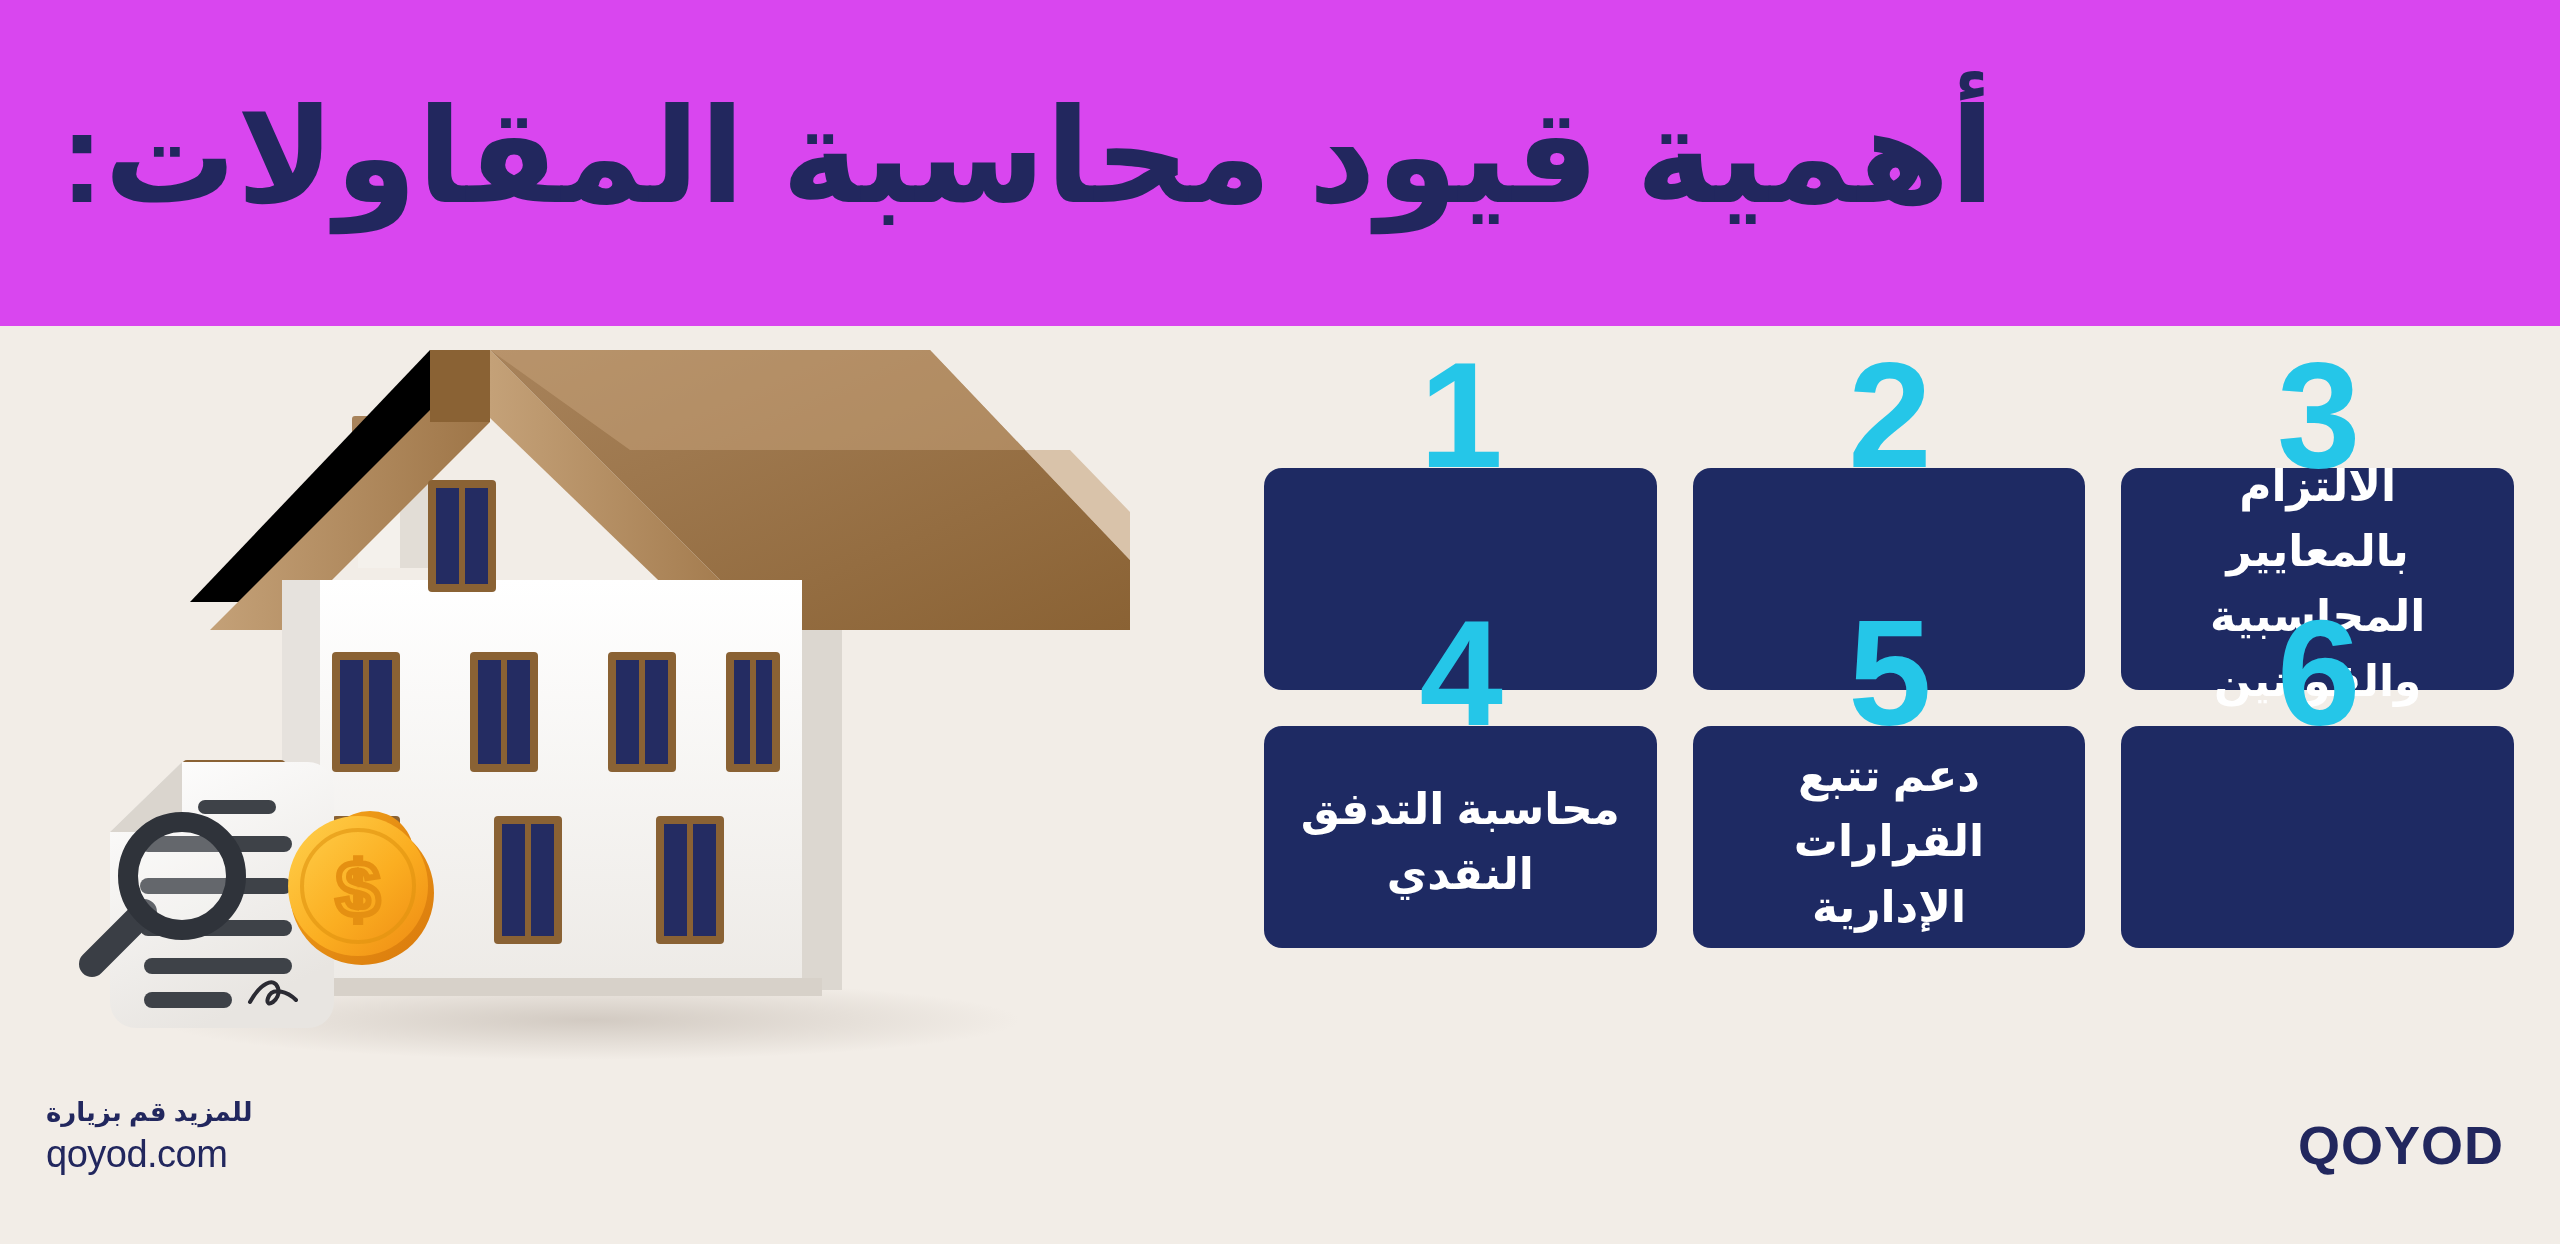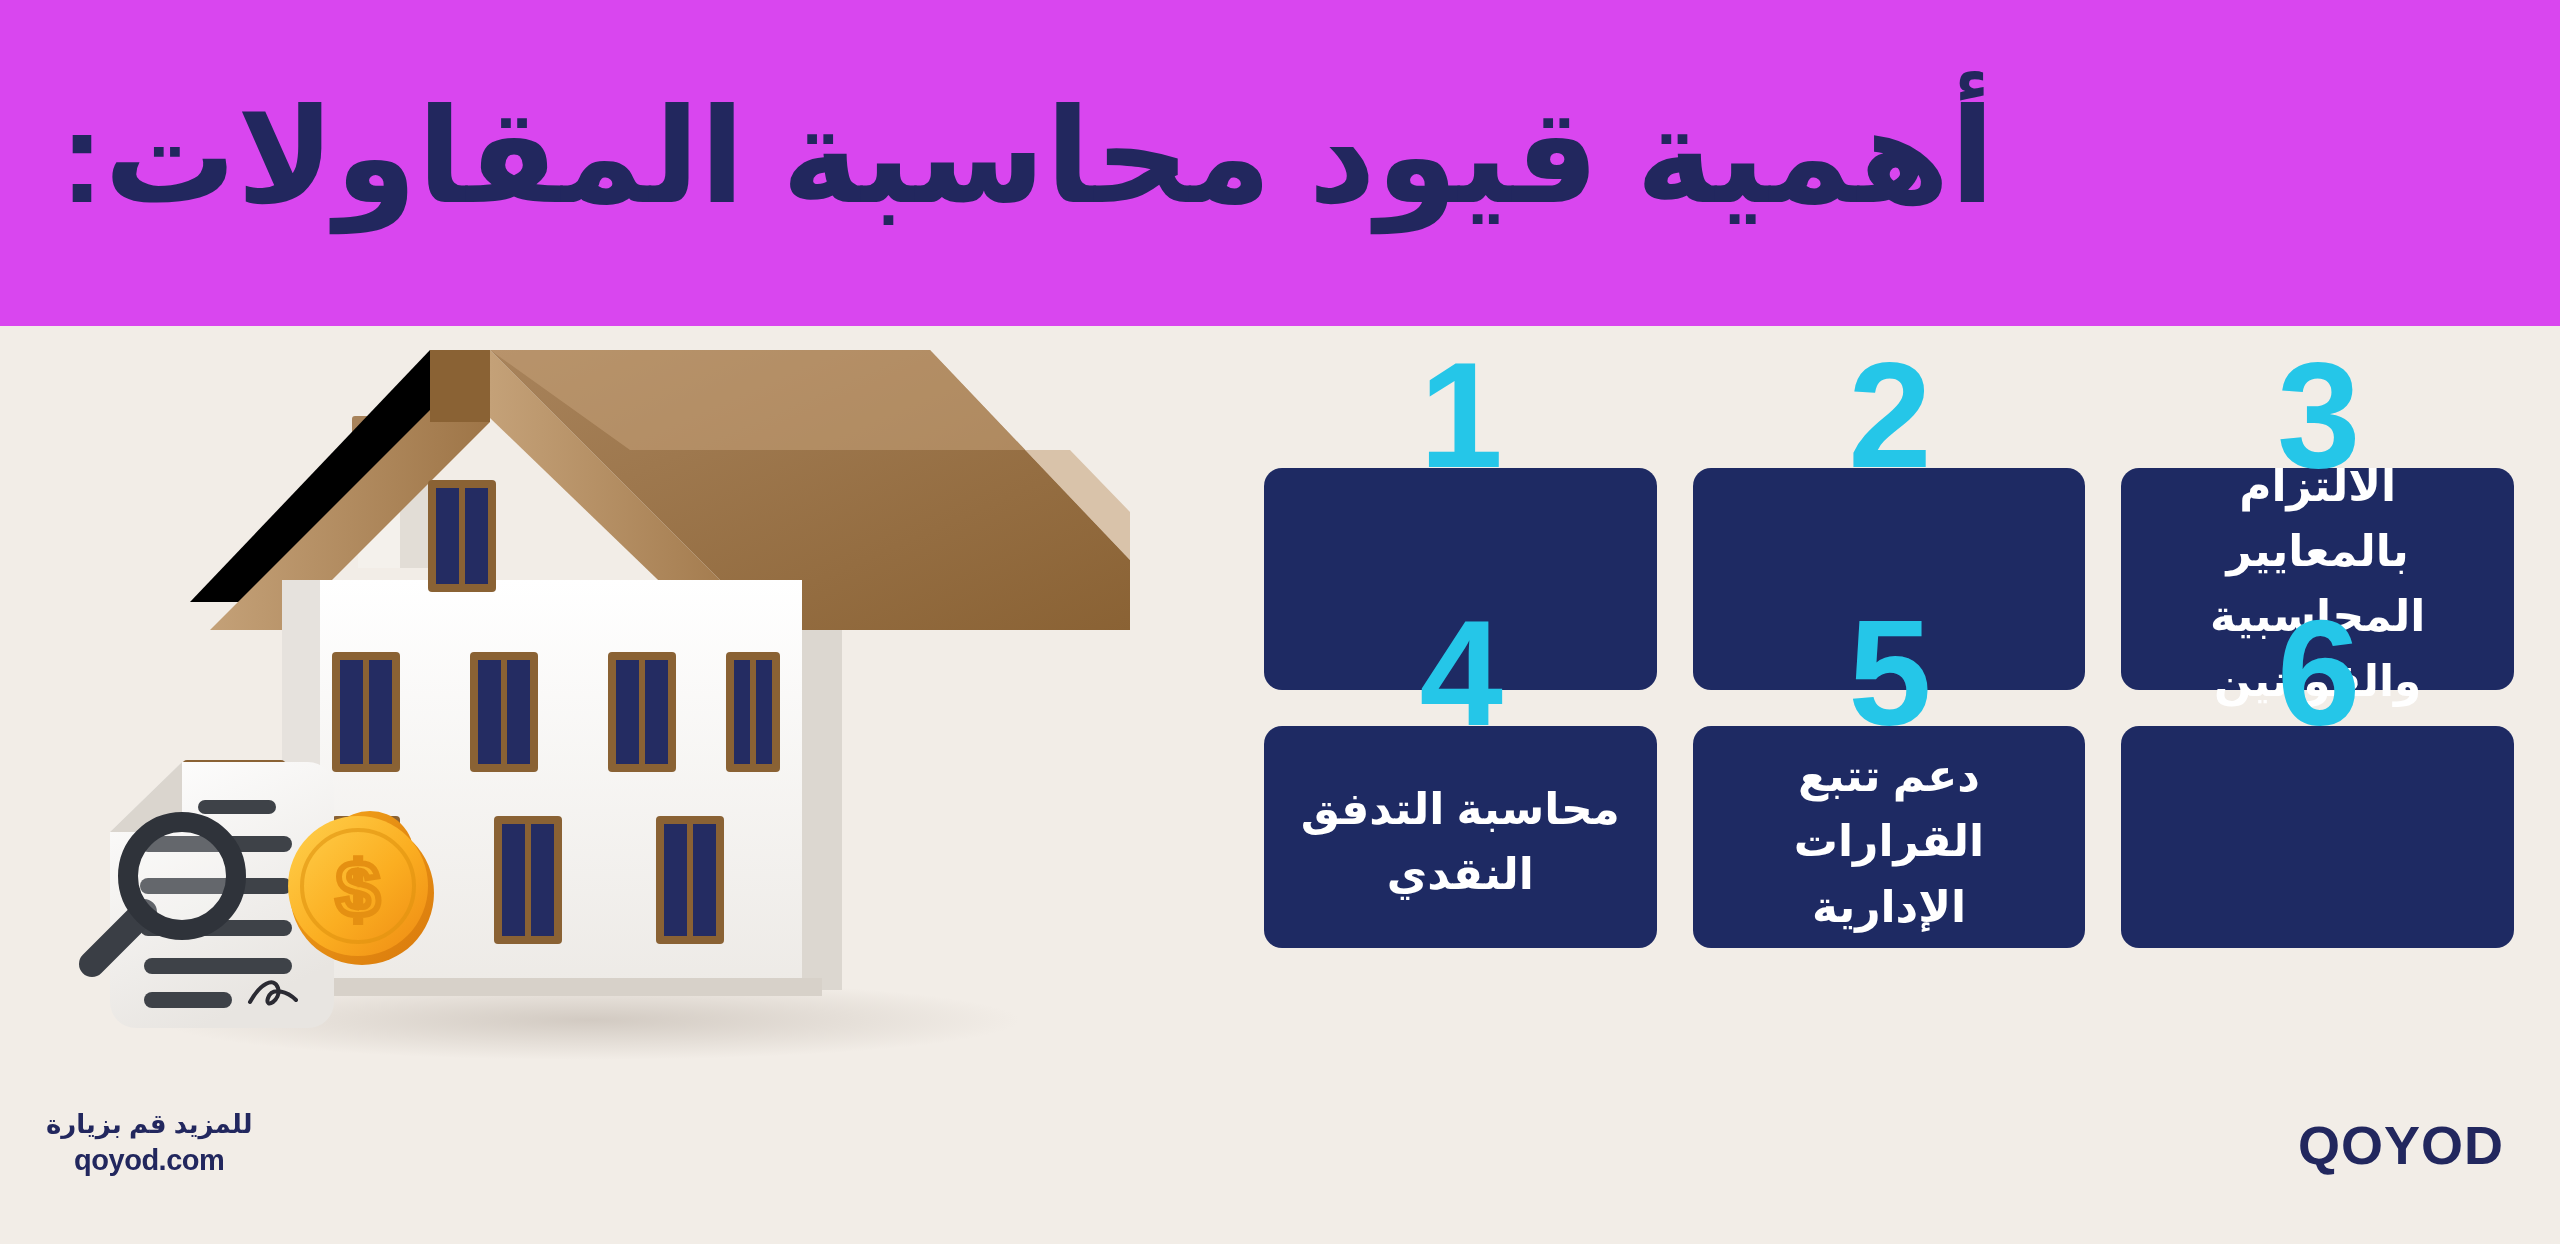--- a/index.html
+++ b/index.html
@@ -75,22 +75,22 @@
 
   
   .footer-left{
     position:absolute;left:46px;bottom:66px;
     direction:rtl;text-align:right;
   }
   .footer-left .l1{
     color:#22275E;font-size:26px;font-weight:600;line-height:1.35;
   }
   .footer-left .l2{
-    color:#22275E;font-size:29px;font-weight:700;line-height:1.25;
-    direction:ltr;text-align:center;letter-spacing:-0.5px;
+    color:#22275E;font-size:38px;font-weight:400;line-height:1.25;
+    direction:ltr;text-align:left;letter-spacing:-0.5px;
   }
   .logo{
     position:absolute;right:56px;bottom:72px;
     display:flex;align-items:flex-start;gap:6px;direction:ltr;
   }
   .logo-word{
     color:#22275E;font-size:54px;font-weight:700;letter-spacing:1px;
     line-height:1;
   }
 </style>

